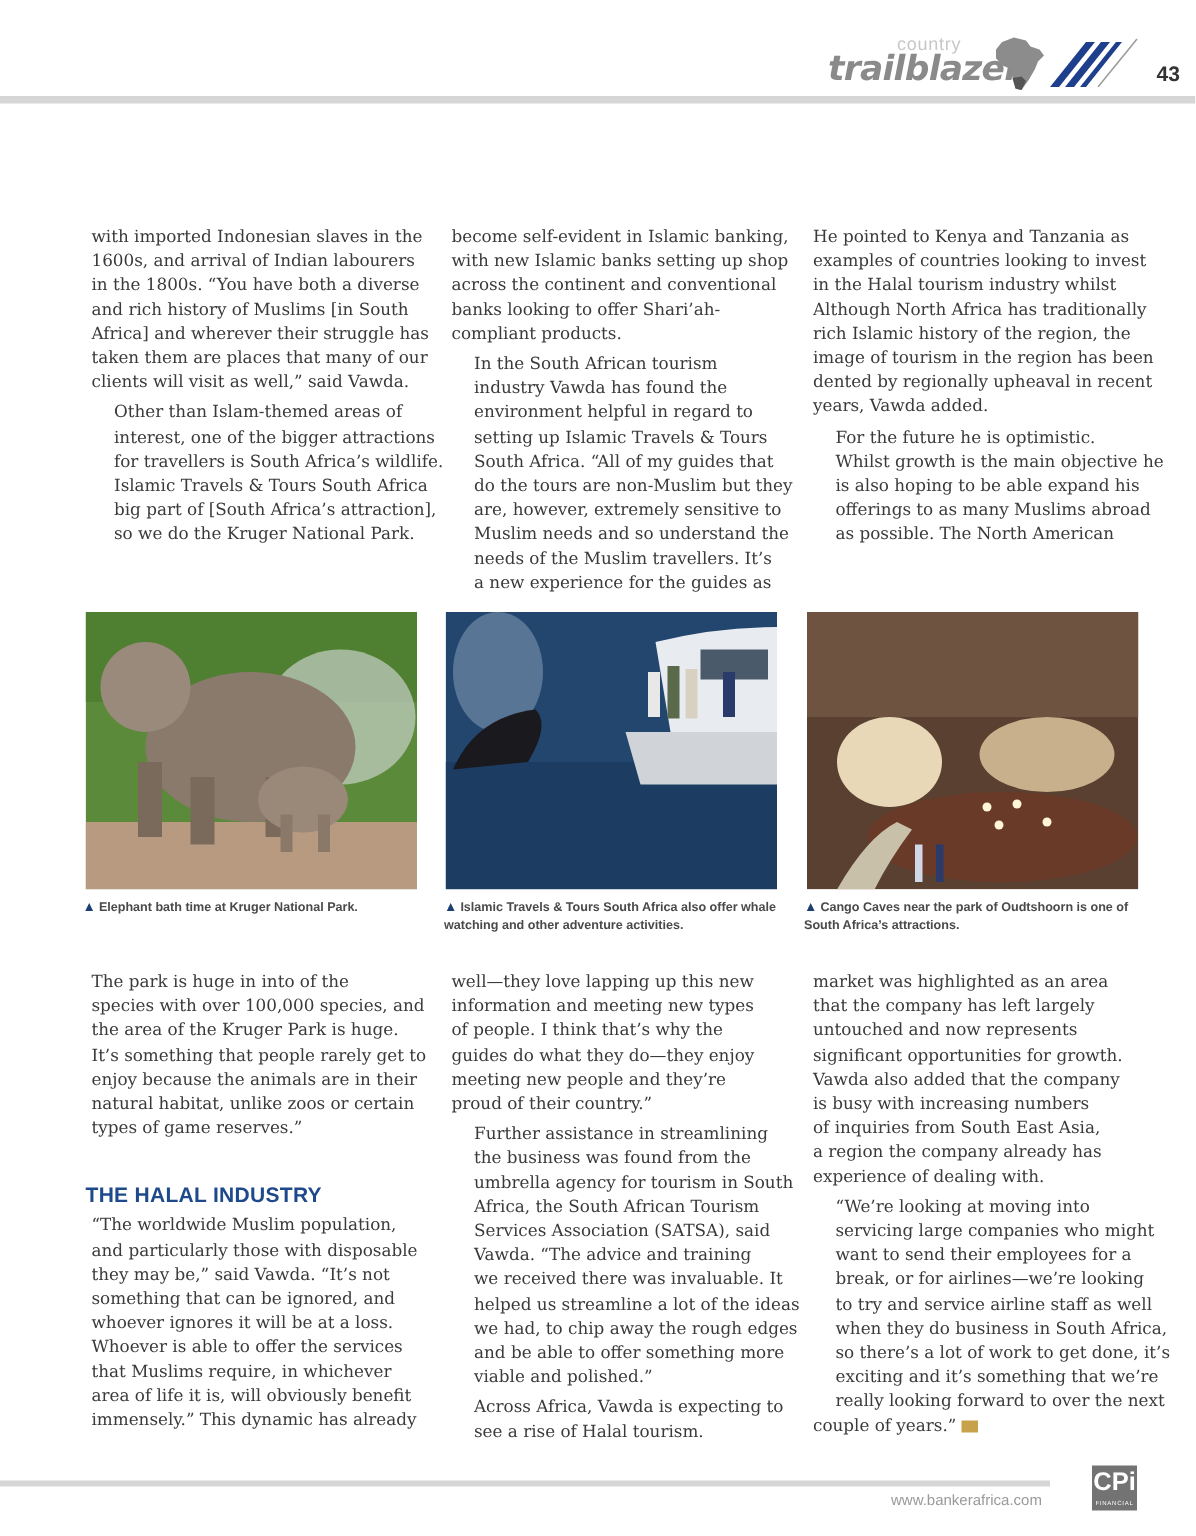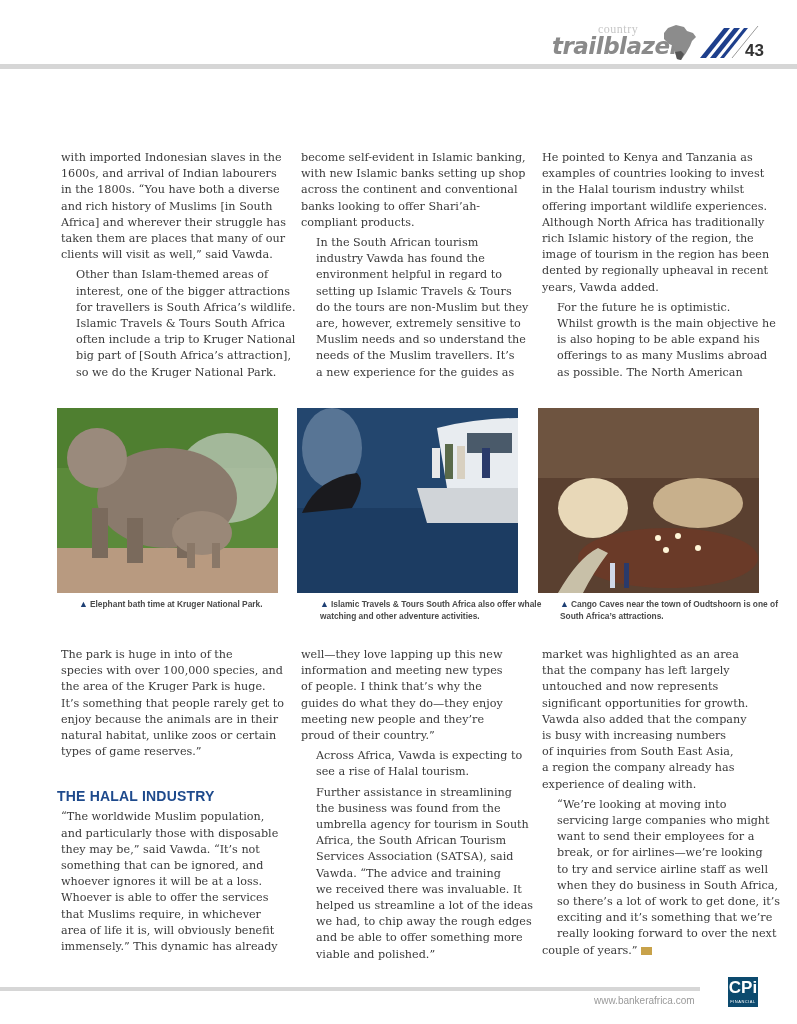--- a/index.html
+++ b/index.html
@@ -1,53 +1,53 @@
 <!DOCTYPE html>
 <html><head>
   <meta charset="utf-8">
   <style>
     html, body { margin: 0; padding: 0; background: #ffffff; }
     body { width: 797px; height: 1024px; position: relative; overflow: hidden; }
     .header-rule { position: absolute; left: 0; top: 64px; width: 797px; height: 5px; background: #d6d6d6; }
     .brand { position: absolute; left: 548px; top: 22px; height: 42px; }
-    .brand-small { position: absolute; left: 50px; top: 0px; font-family: Liberation Serif, serif; font-size: 12px; color: #c7c7c7; letter-spacing: 0.5px; }
+    .brand-small { position: absolute; left: 50px; top: 0px; font-family: Liberation Sans, sans-serif; font-size: 12px; color: #c7c7c7; letter-spacing: 0.5px; }
     .brand-main { position: absolute; left: 4px; top: 11px; font-family: "DejaVu Sans", sans-serif; font-style: italic; font-weight: bold; font-size: 23px; color: #8a8a8a; letter-spacing: -0.5px; white-space: nowrap; }
     .africa { position: absolute; left: 114px; top: 2px; width: 36px; height: 38px; }
     .stripes { position: absolute; left: 150px; top: 2px; width: 62px; height: 34px; }
-    .page-number { position: absolute; left: 745px; top: 41px; font-family: "Liberation Sans", sans-serif; font-weight: bold; font-size: 17px; color: #333333; }
+    .page-number { position: absolute; left: 771px; top: 41px; font-family: "Liberation Sans", sans-serif; font-weight: bold; font-size: 14px; color: #333333; }
 
     .col { position: absolute; width: 222px; font-family: "DejaVu Serif", serif; font-size: 11.2px; line-height: 16.2px; color: #3a3a3a; }
     .col p { margin: 4px; }
     .col p.indent { text-indent: 15px; }
     .line { display: block; white-space: nowrap; }
     .c1 { left: 57px; }
     .c2 { left: 297px; }
     .c3 { left: 538px; }
     .top { top: 146px; }
     .bottom { top: 643px; }
 
     .photo { position: absolute; top: 408px; width: 221px; height: 185px; overflow: hidden; }
     .p1 { left: 57px; }
     .p2 { left: 297px; }
     .p3 { left: 538px; }
     .photo svg { width: 100%; height: 100%; display: block; }
 
-    .caption { position: absolute; top: 598px; width: 224px; font-family: "Liberation Sans", sans-serif; font-weight: bold; font-size: 8.4px; line-height: 12px; color: #4a4a4a; margin-left: 24px; }
+    .caption { position: absolute; top: 598px; width: 224px; font-family: "Liberation Sans", sans-serif; font-weight: bold; font-size: 8.4px; line-height: 12px; color: #4a4a4a; }
     .caption .tri { color: #1e3f74; font-size: 9px; margin-right: 2px; }
     .cap1 { left: 55px; }
     .cap2 { left: 296px; }
     .cap3 { left: 536px; }
 
     .subhead { font-family: "Liberation Sans", sans-serif; font-weight: bold; font-size: 14px; line-height: 17px; color: #1e4a8c; margin: 28px 0 0 0; letter-spacing: 0.2px; }
 
     .endmark { display: inline-block; width: 11px; height: 8px; background: #c8a24a; vertical-align: middle; margin-left: 3px; }
 
     .footer-rule { position: absolute; left: 0; top: 987px; width: 700px; height: 4px; background: #d6d6d6; }
     .footer-url { position: absolute; left: 594px; top: 995px; font-family: "Liberation Sans", sans-serif; font-size: 10px; color: #9a9a9a; }
-    .cpi-logo { position: absolute; left: 728px; top: 977px; width: 30px; height: 30px; background: #0c4a6e; color: #fff; font-family: "Liberation Sans", sans-serif; font-weight: bold; font-size: 17px; line-height: 22px; text-align: center; }
+    .cpi-logo { position: absolute; left: 728px; top: 977px; width: 30px; height: 30px; background: #737373; color: #fff; font-family: "Liberation Sans", sans-serif; font-weight: bold; font-size: 17px; line-height: 22px; text-align: center; }
     .cpi-logo .sub { display: block; font-size: 4px; line-height: 5px; letter-spacing: 0.5px; font-weight: normal; }
   </style>
 </head>
 <body>
 
 <div class="brand">
   <span class="brand-small">country</span>
   <span class="brand-main">trailblazer</span>
   <svg class="africa" viewBox="0 0 36 38">
     <path d="M6 4 L14 1 L22 3 L25 7 L31 9 L34 13 L30 17 L28 22 L24 29 L19 36 L15 35 L13 28 L12 22 L7 20 L2 15 L2 9 Z" fill="#8c8c8c"></path>
@@ -71,51 +71,50 @@
       <span class="line">and rich history of Muslims [in South</span>
       <span class="line">Africa] and wherever their struggle has</span>
       <span class="line">taken them are places that many of our</span>
       <span class="line">clients will visit as well,” said Vawda.</span>
     </p>
     <p class="indent">
       <span class="line">Other than Islam-themed areas of</span>
       <span class="line">interest, one of the bigger attractions</span>
       <span class="line">for travellers is South Africa’s wildlife.</span>
       <span class="line">Islamic Travels &amp; Tours South Africa</span>
-      <span class="line">often include a trip to Kruger National</span>
       <span class="line">big part of [South Africa’s attraction],</span>
       <span class="line">so we do the Kruger National Park.</span>
     </p>
   </div>
 <div class="col c2 top">
     <p class="">
       <span class="line">become self-evident in Islamic banking,</span>
       <span class="line">with new Islamic banks setting up shop</span>
       <span class="line">across the continent and conventional</span>
       <span class="line">banks looking to offer Shari’ah-</span>
       <span class="line">compliant products.</span>
     </p>
     <p class="indent">
       <span class="line">In the South African tourism</span>
       <span class="line">industry Vawda has found the</span>
       <span class="line">environment helpful in regard to</span>
       <span class="line">setting up Islamic Travels &amp; Tours</span>
+      <span class="line">South Africa. “All of my guides that</span>
       <span class="line">do the tours are non-Muslim but they</span>
       <span class="line">are, however, extremely sensitive to</span>
       <span class="line">Muslim needs and so understand the</span>
       <span class="line">needs of the Muslim travellers. It’s</span>
       <span class="line">a new experience for the guides as</span>
     </p>
   </div>
 <div class="col c3 top">
     <p class="">
       <span class="line">He pointed to Kenya and Tanzania as</span>
       <span class="line">examples of countries looking to invest</span>
       <span class="line">in the Halal tourism industry whilst</span>
-      <span class="line">offering important wildlife experiences.</span>
       <span class="line">Although North Africa has traditionally</span>
       <span class="line">rich Islamic history of the region, the</span>
       <span class="line">image of tourism in the region has been</span>
       <span class="line">dented by regionally upheaval in recent</span>
       <span class="line">years, Vawda added.</span>
     </p>
     <p class="indent">
       <span class="line">For the future he is optimistic.</span>
       <span class="line">Whilst growth is the main objective he</span>
       <span class="line">is also hoping to be able expand his</span>
@@ -172,21 +171,21 @@
   </svg>
 </div>
 
 <div class="caption cap1">
   <span class="tri">▲</span><span>Elephant bath time at Kruger National Park.</span>
 </div>
 <div class="caption cap2">
   <span class="tri">▲</span><span>Islamic Travels &amp; Tours South Africa also offer whale watching and other adventure activities.</span>
 </div>
 <div class="caption cap3">
-  <span class="tri">▲</span><span>Cango Caves near the town of Oudtshoorn is one of South Africa’s attractions.</span>
+  <span class="tri">▲</span><span>Cango Caves near the park of Oudtshoorn is one of South Africa’s attractions.</span>
 </div>
 
 <div class="col c1 bottom">
   <div>
       <p class="">
         <span class="line">The park is huge in into of the</span>
         <span class="line">species with over 100,000 species, and</span>
         <span class="line">the area of the Kruger Park is huge.</span>
         <span class="line">It’s something that people rarely get to</span>
         <span class="line">enjoy because the animals are in their</span>
@@ -212,36 +211,36 @@
 <div class="col c2 bottom">
     <p class="">
       <span class="line">well—they love lapping up this new</span>
       <span class="line">information and meeting new types</span>
       <span class="line">of people. I think that’s why the</span>
       <span class="line">guides do what they do—they enjoy</span>
       <span class="line">meeting new people and they’re</span>
       <span class="line">proud of their country.”</span>
     </p>
     <p class="indent">
-      <span class="line">Across Africa, Vawda is expecting to</span>
-      <span class="line">see a rise of Halal tourism.</span>
-    </p>
-    <p class="indent">
       <span class="line">Further assistance in streamlining</span>
       <span class="line">the business was found from the</span>
       <span class="line">umbrella agency for tourism in South</span>
       <span class="line">Africa, the South African Tourism</span>
       <span class="line">Services Association (SATSA), said</span>
       <span class="line">Vawda. “The advice and training</span>
       <span class="line">we received there was invaluable. It</span>
       <span class="line">helped us streamline a lot of the ideas</span>
       <span class="line">we had, to chip away the rough edges</span>
       <span class="line">and be able to offer something more</span>
       <span class="line">viable and polished.”</span>
     </p>
+    <p class="indent">
+      <span class="line">Across Africa, Vawda is expecting to</span>
+      <span class="line">see a rise of Halal tourism.</span>
+    </p>
   </div>
 <div class="col c3 bottom">
     <p class="">
       <span class="line">market was highlighted as an area</span>
       <span class="line">that the company has left largely</span>
       <span class="line">untouched and now represents</span>
       <span class="line">significant opportunities for growth.</span>
       <span class="line">Vawda also added that the company</span>
       <span class="line">is busy with increasing numbers</span>
       <span class="line">of inquiries from South East Asia,</span>

